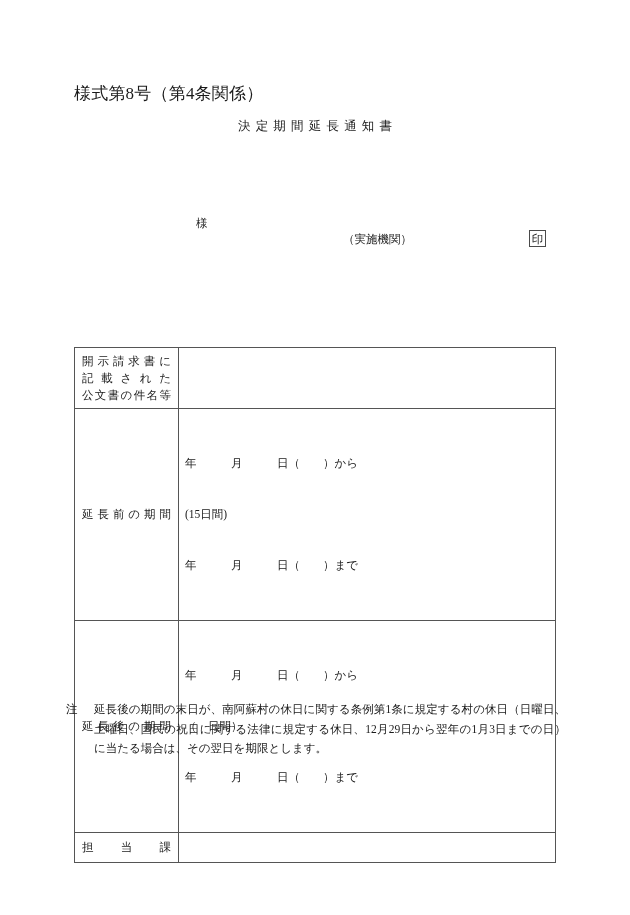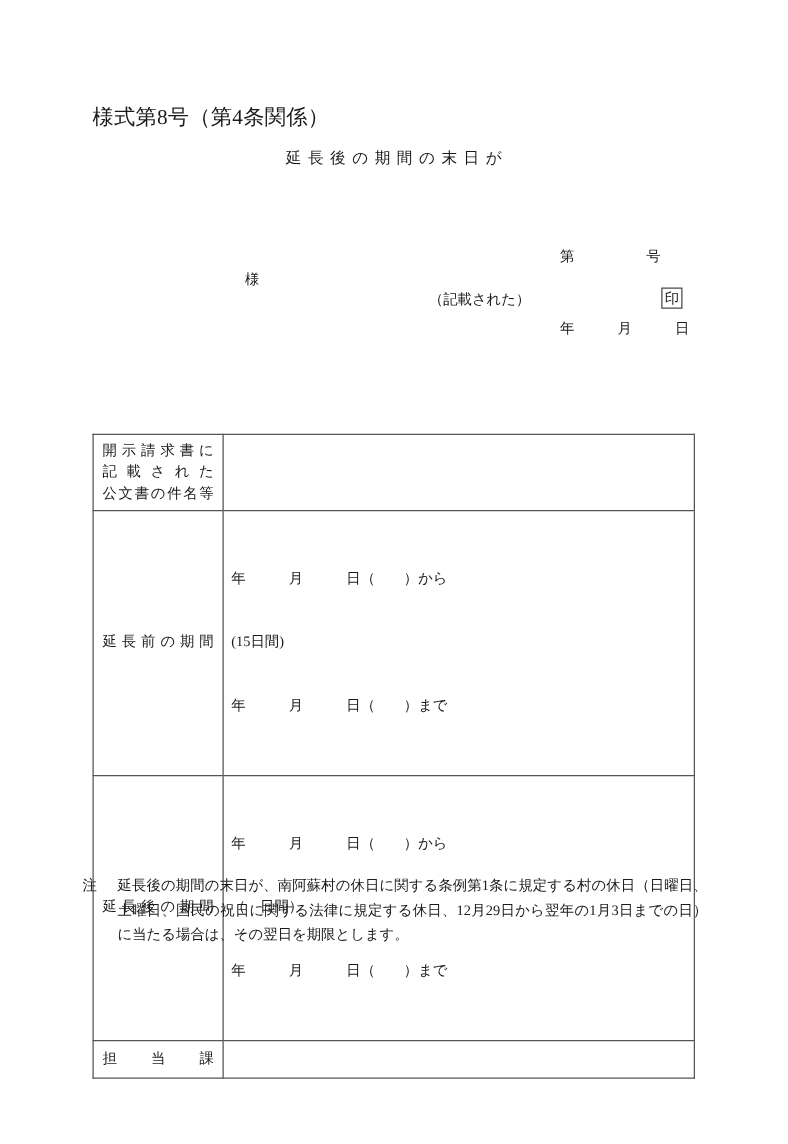--- a/index.html
+++ b/index.html
@@ -183,30 +183,26 @@
     text-justify: inter-character;
   }
 </style>
 </head>
 <body>
 
 <div class="page">
 
   <div class="form-no">様式第8号（第4条関係）</div>
 
-  <div class="doc-title">延長後の期間の末日が</div>
-
-  <div class="doc-meta">
-    <span class="meta-line">第　　　　　号</span>
-    <span class="meta-line">年　　　月　　　日</span>
-  </div>
+  <div class="doc-title">決定期間延長通知書</div>
+
 
   <div class="addressee">様</div>
 
-  <div class="agency">（記載された）</div>
+  <div class="agency">（実施機関）</div>
 
   <div class="seal-box">印</div>
 
 
   <table class="form-table">
     <tbody>
       <tr class="r-title">
         <td class="label">
           <span class="lbl-justify">開示請求書に</span>
           <span class="lbl-justify">記載された</span>

